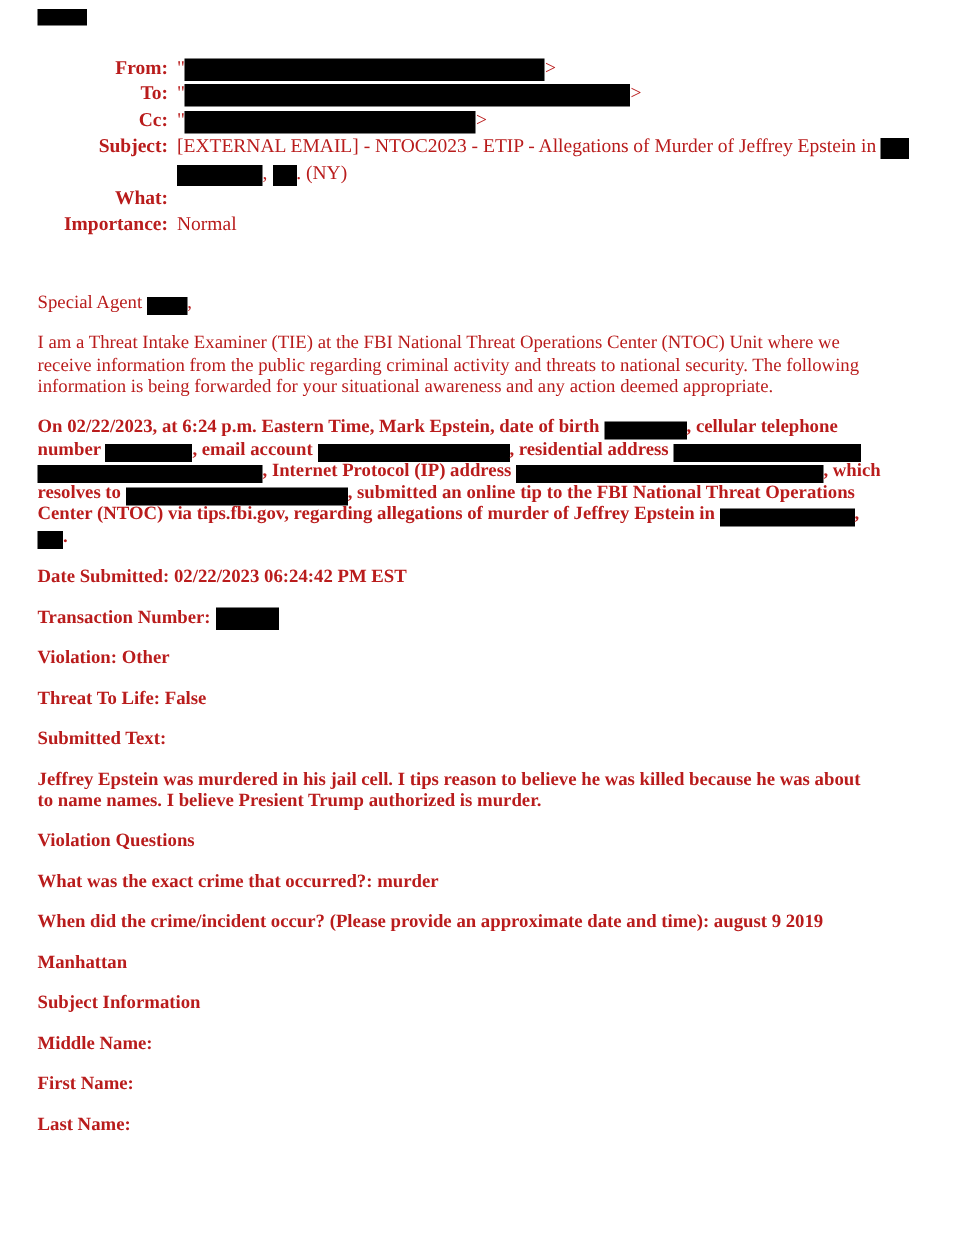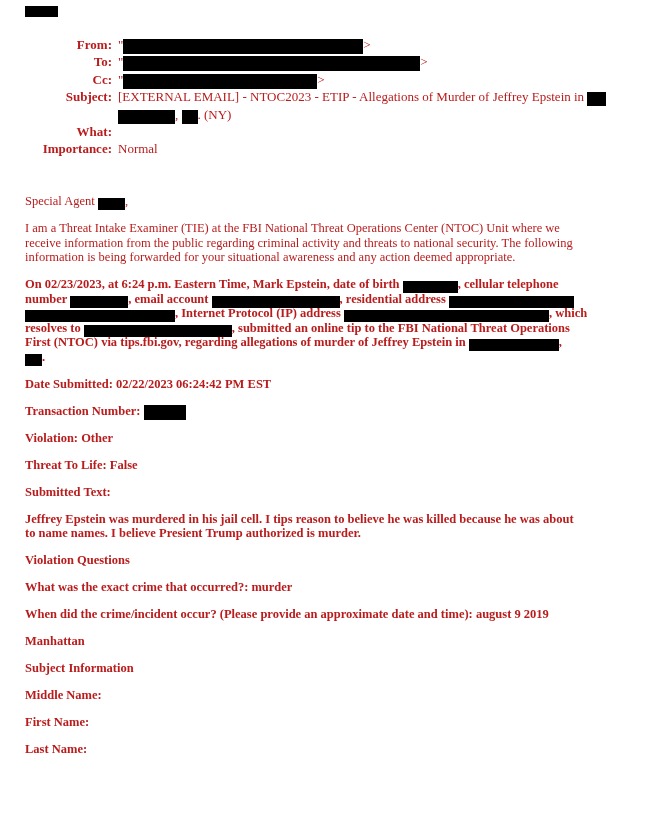--- a/index.html
+++ b/index.html
@@ -87,25 +87,25 @@
   <div class="body" id="email-body">
       <div class="para">
         <div class="line"><span>Special Agent </span><span class="redaction" style="width: 27px; height: 12px; background: rgb(0, 0, 0);"></span><span>,</span></div>
       </div>
       <div class="para">
         <div class="line"><span>I am a Threat Intake Examiner (TIE) at the FBI National Threat Operations Center (NTOC) Unit where we</span></div>
         <div class="line"><span>receive information from the public regarding criminal activity and threats to national security. The following</span></div>
         <div class="line"><span>information is being forwarded for your situational awareness and any action deemed appropriate.</span></div>
       </div>
       <div class="para bold">
-        <div class="line"><span>On 02/23/2023, at 6:24 p.m. Eastern Time, Mark Epstein, date of birth </span><span class="redaction" style="width: 55px; height: 12px; background: rgb(0, 0, 0);"></span><span>, cellular telephone</span></div>
+        <div class="line"><span>On 02/22/2023, at 6:24 p.m. Eastern Time, Mark Epstein, date of birth </span><span class="redaction" style="width: 55px; height: 12px; background: rgb(0, 0, 0);"></span><span>, cellular telephone</span></div>
         <div class="line"><span>number </span><span class="redaction" style="width: 58px; height: 12px; background: rgb(0, 0, 0);"></span><span>, email account </span><span class="redaction" style="width: 128px; height: 12px; background: rgb(0, 0, 0);"></span><span>, residential address </span><span class="redaction" style="width: 125px; height: 12px; background: rgb(0, 0, 0);"></span></div>
         <div class="line"><span class="redaction" style="width: 150px; height: 12px; background: rgb(0, 0, 0);"></span><span>, Internet Protocol (IP) address </span><span class="redaction" style="width: 205px; height: 12px; background: rgb(0, 0, 0);"></span><span>, which</span></div>
         <div class="line"><span>resolves to </span><span class="redaction" style="width: 148px; height: 12px; background: rgb(0, 0, 0);"></span><span>, submitted an online tip to the FBI National Threat Operations</span></div>
-        <div class="line"><span>First (NTOC) via tips.fbi.gov, regarding allegations of murder of Jeffrey Epstein in </span><span class="redaction" style="width: 90px; height: 12px; background: rgb(0, 0, 0);"></span><span>,</span></div>
+        <div class="line"><span>Center (NTOC) via tips.fbi.gov, regarding allegations of murder of Jeffrey Epstein in </span><span class="redaction" style="width: 90px; height: 12px; background: rgb(0, 0, 0);"></span><span>,</span></div>
         <div class="line"><span class="redaction" style="width: 17px; height: 12px; background: rgb(0, 0, 0);"></span><span>.</span></div>
       </div>
       <div class="para bold">
         <div class="line"><span>Date Submitted: 02/22/2023 06:24:42 PM EST</span></div>
       </div>
       <div class="para bold">
         <div class="line"><span>Transaction Number: </span><span class="redaction" style="width: 42px; height: 15px; background: rgb(0, 0, 0);"></span></div>
       </div>
       <div class="para bold">
         <div class="line"><span>Violation: Other</span></div>

